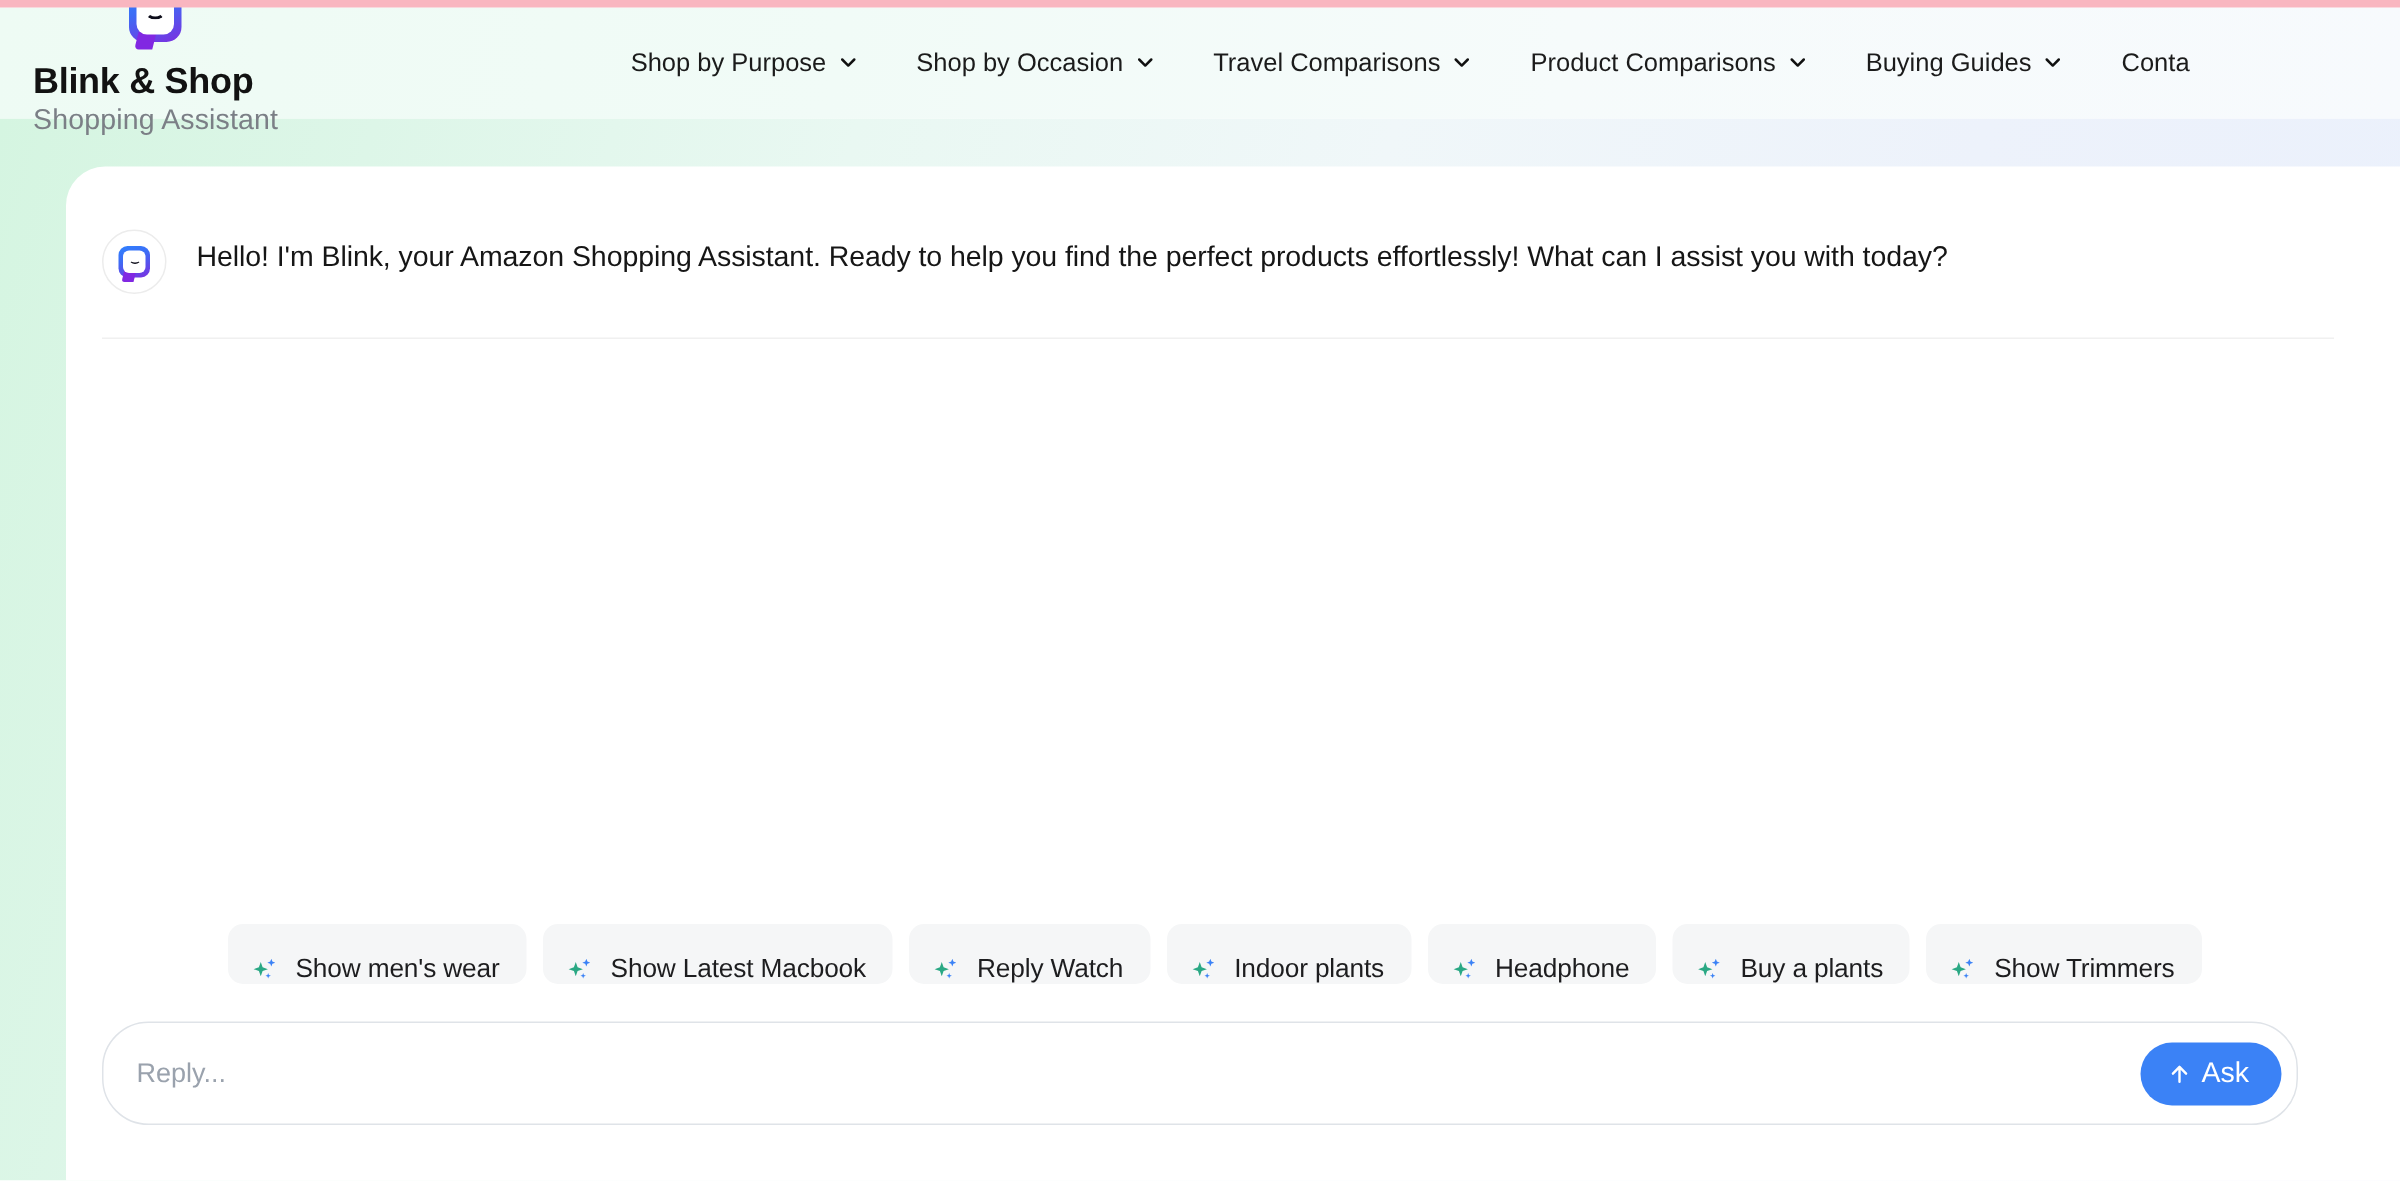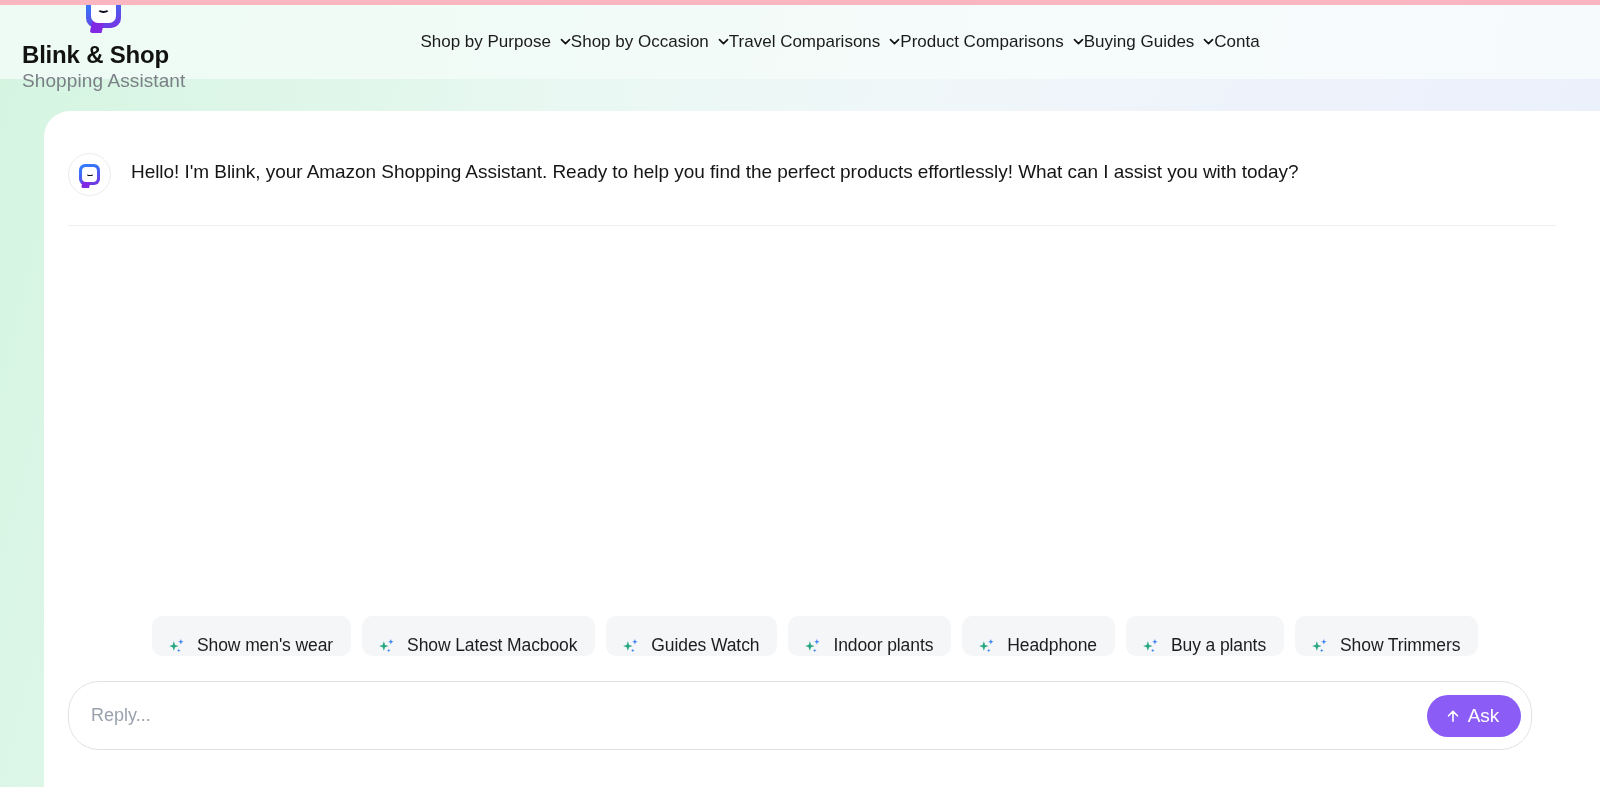--- a/index.html
+++ b/index.html
@@ -107,20 +107,21 @@
   .brand-sub {
     font-size: 19px;
     color: #7b7f86;
     margin-top: 4px;
     letter-spacing: 0.1px;
   }
 
   .nav {
     display: flex;
     align-items: center;
+    gap: 40px;
     margin-left: 235px;
     white-space: nowrap;
   }
   .nav-item {
     display: flex;
     align-items: center;
     gap: 9px;
     font-size: 17px;
     color: #1b1b1b;
     cursor: pointer;
@@ -272,21 +273,21 @@
   .ask-button {
     display: flex;
     align-items: center;
     justify-content: center;
     gap: 7px;
     height: 42px;
     min-width: 94px;
     padding: 0 20px 0 16px;
     border: none;
     border-radius: 21px;
-    background: #8b5cf6;
+    background: #3b82f6;
     color: #ffffff;
     font-family: "Liberation Sans", sans-serif;
     font-size: 19px;
     cursor: default;
   }
   .arrow-up {
     width: 16px;
     height: 16px;
     display: block;
   }
@@ -395,21 +396,21 @@
         </svg>
         <span>Show Latest Macbook</span>
       </div>
 
       <div class="chip">
         <svg class="sparkle" viewBox="0 0 20 20">
           <path d="M7.2 4.6 L8.5 8.3 L12.2 9.6 L8.5 10.9 L7.2 14.6 L5.9 10.9 L2.2 9.6 L5.9 8.3 Z" fill="#2aa884"></path>
           <path d="M14.6 2.2 L15.35 4.25 L17.4 5 L15.35 5.75 L14.6 7.8 L13.85 5.75 L11.8 5 L13.85 4.25 Z" fill="#3b82f6"></path>
           <path d="M12.4 12.3 L12.9 13.7 L14.3 14.2 L12.9 14.7 L12.4 16.1 L11.9 14.7 L10.5 14.2 L11.9 13.7 Z" fill="#3b82f6"></path>
         </svg>
-        <span>Guides Watch</span>
+        <span>Reply Watch</span>
       </div>
 
       <div class="chip">
         <svg class="sparkle" viewBox="0 0 20 20">
           <path d="M7.2 4.6 L8.5 8.3 L12.2 9.6 L8.5 10.9 L7.2 14.6 L5.9 10.9 L2.2 9.6 L5.9 8.3 Z" fill="#2aa884"></path>
           <path d="M14.6 2.2 L15.35 4.25 L17.4 5 L15.35 5.75 L14.6 7.8 L13.85 5.75 L11.8 5 L13.85 4.25 Z" fill="#3b82f6"></path>
           <path d="M12.4 12.3 L12.9 13.7 L14.3 14.2 L12.9 14.7 L12.4 16.1 L11.9 14.7 L10.5 14.2 L11.9 13.7 Z" fill="#3b82f6"></path>
         </svg>
         <span>Indoor plants</span>
       </div>

